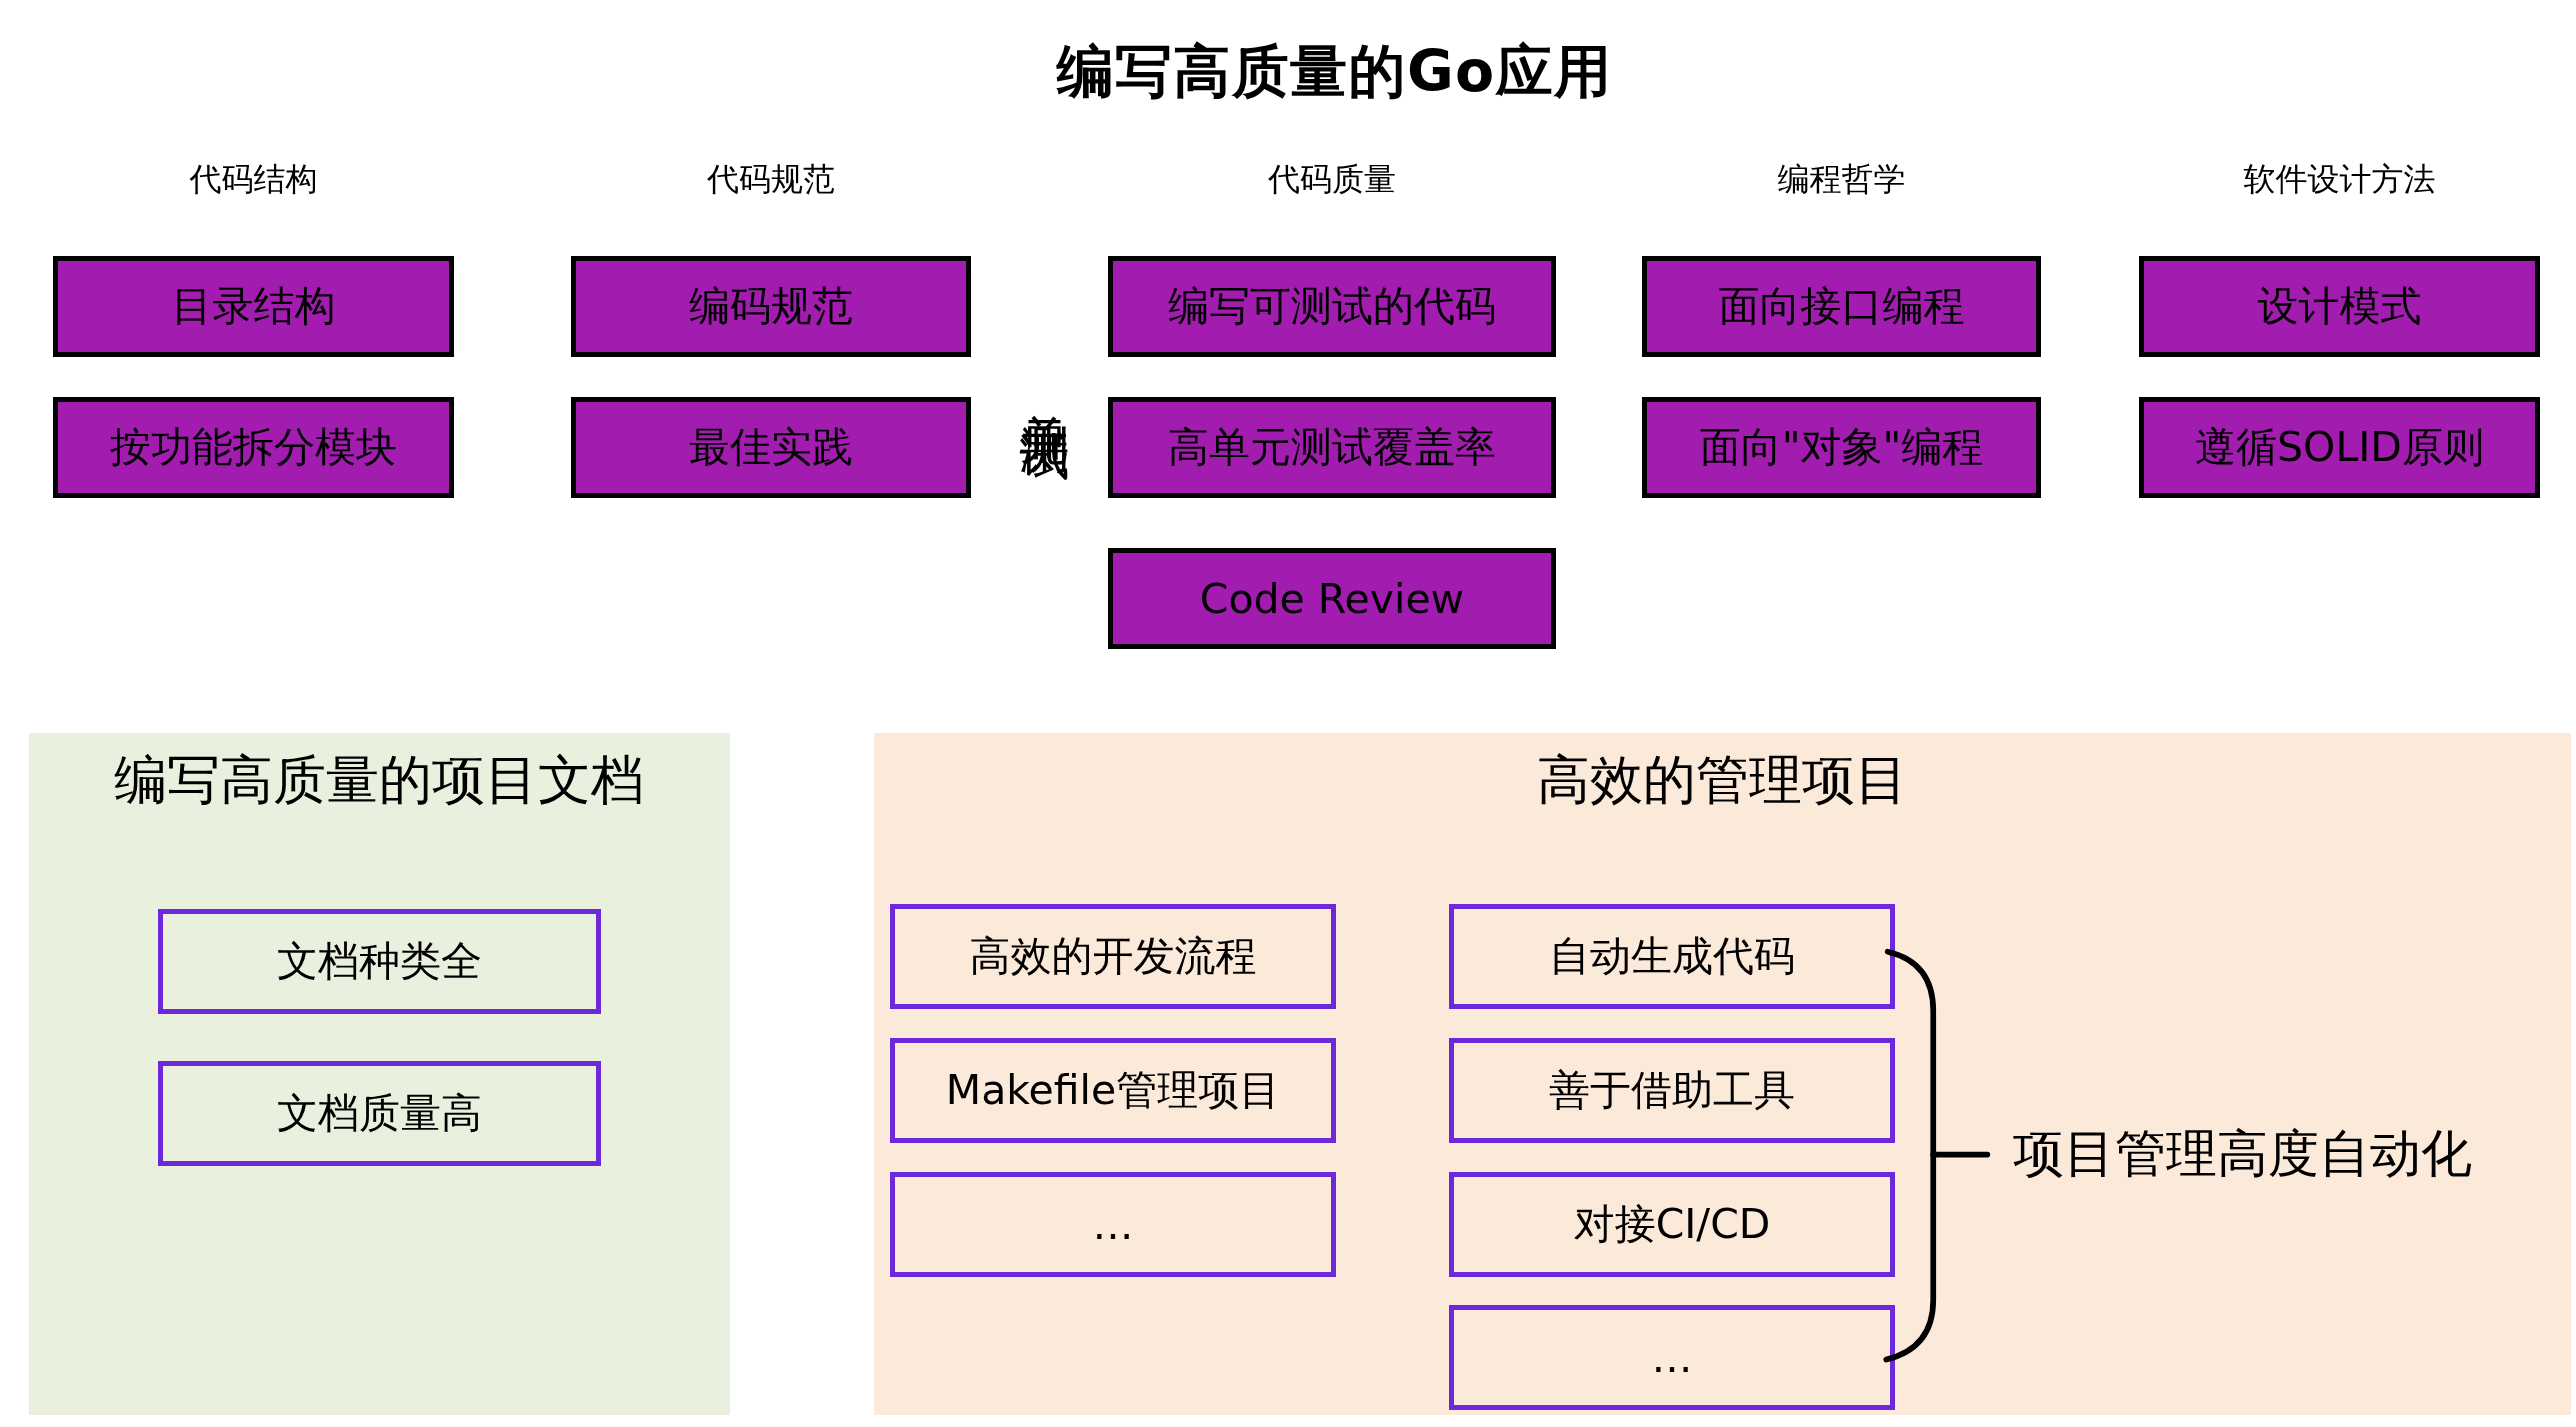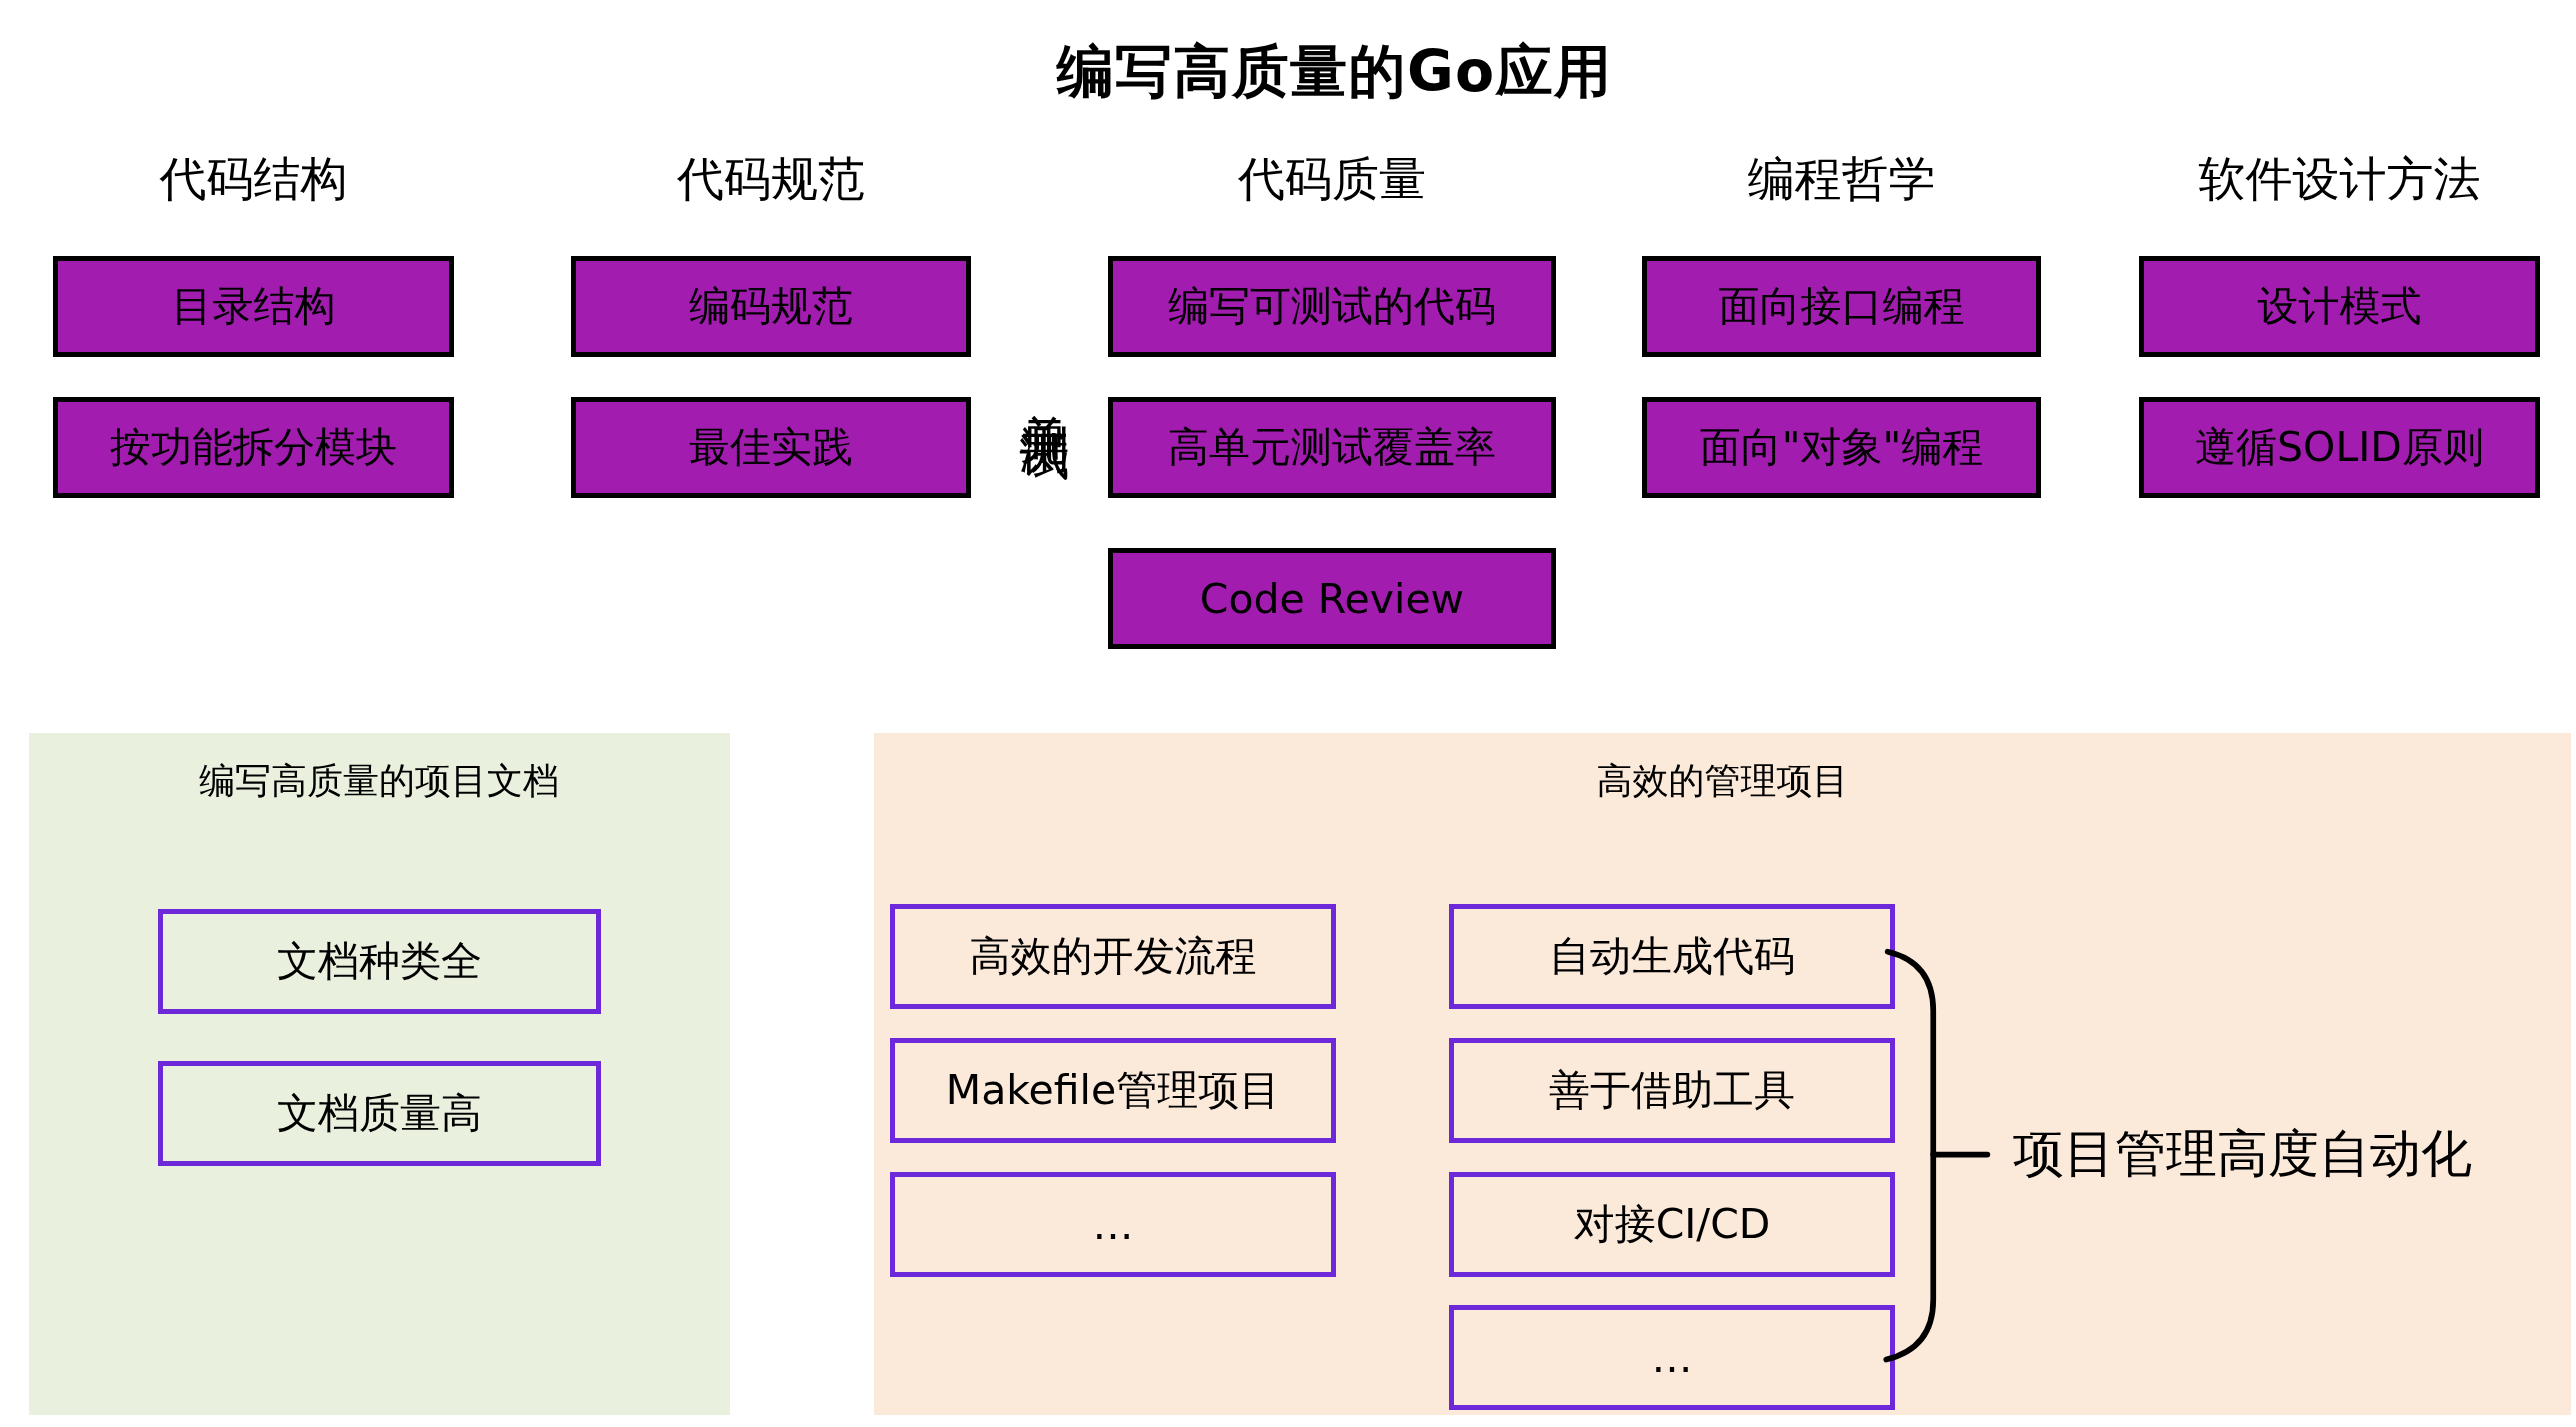--- a/index.html
+++ b/index.html
@@ -30,21 +30,21 @@
     font-weight: 700;
     letter-spacing: 1.4px;
   }
   .col-header {
     position: absolute;
     top: 151px;
     height: 57px;
     display: flex;
     align-items: center;
     justify-content: center;
-    font-size: 47px;
+    font-size: 32px;
     white-space: nowrap;
   }
   .tbox {
     position: absolute;
     height: 101px;
     background: #a21caf;
     border: 5px solid #000000;
     box-sizing: border-box;
     display: flex;
     align-items: center;
@@ -93,21 +93,21 @@
     width: 1697px;
     background: #fbe9da;
   }
   .panel-title {
     position: absolute;
     top: 747px;
     height: 68px;
     display: flex;
     align-items: center;
     justify-content: center;
-    font-size: 36px;
+    font-size: 53px;
     white-space: nowrap;
   }
   .panel-title-doc    { left: 28.5px;   width: 701px; }
   .panel-title-manage { left: 874px; width: 1697px; }
 
   .pbox {
     position: absolute;
     height: 105px;
     background: transparent;
     border: 5px solid #6d28d9;

